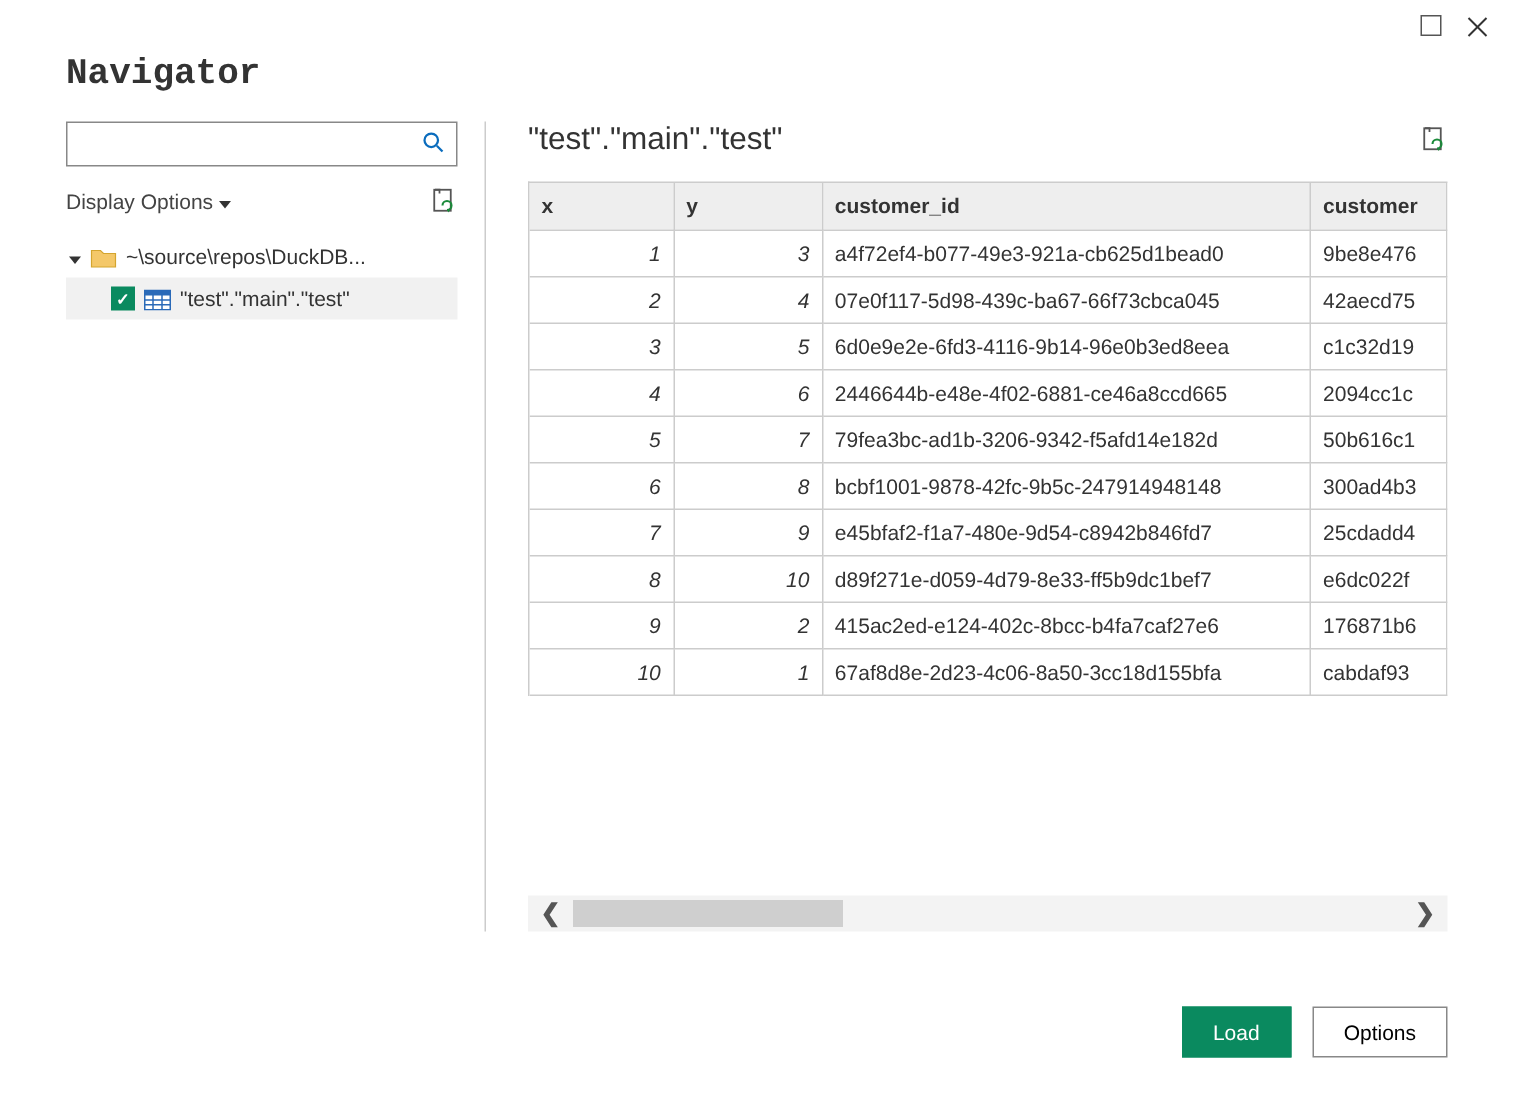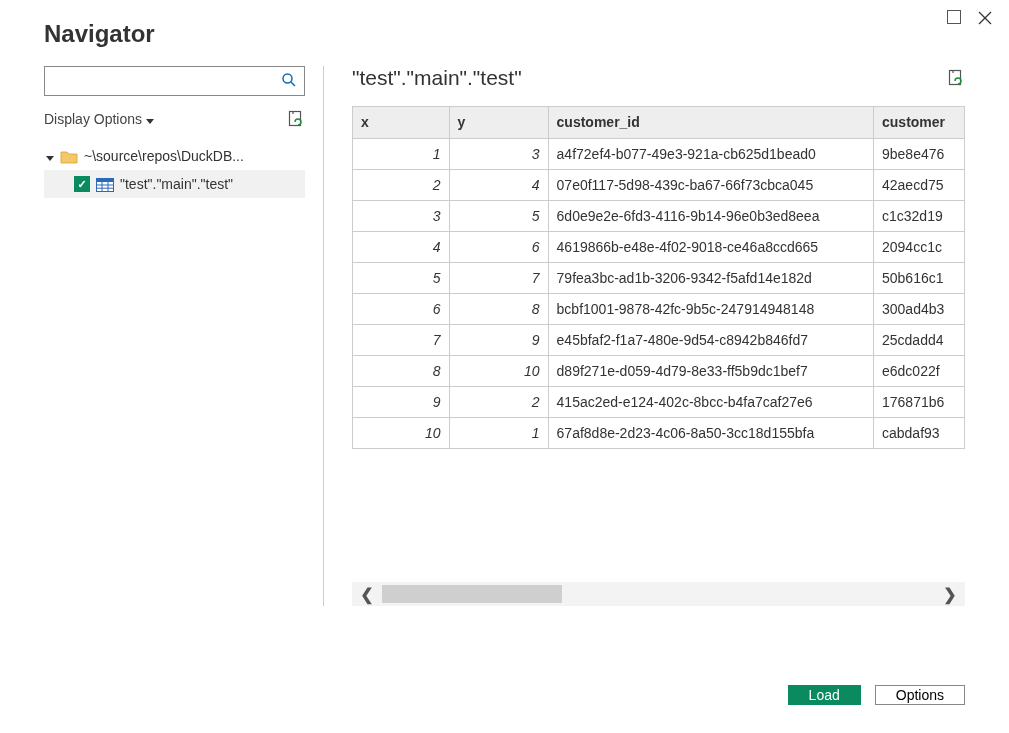--- a/index.html
+++ b/index.html
@@ -20,21 +20,22 @@
       gap: 16px;
     }
     .maxbox {
       width: 14px;
       height: 14px;
       border: 1px solid #555;
       cursor: pointer;
     }
     .closex svg { display:block; }
     .header {
-      padding: 20px 44px 18px 44px;
+      padding: 36px 44px 18px 44px;
+      font-family: Liberation Mono, monospace;
     }
     .header h1 {
       font-size: 24px;
       font-weight: 600;
       color: #333;
     }
     .content {
       display: flex;
       padding: 0 44px;
       gap: 0;
@@ -175,21 +176,21 @@
     .hscroll .thumb { position:absolute; left:0; top:0; width:180px; height:18px; background:#cfcfcf; }
 
     .footer {
       position: absolute;
       bottom: 28px;
       right: 44px;
       display: flex;
       gap: 14px;
     }
     .btn {
-      height: 20px;
+      height: 34px;
       padding: 0 20px;
       font-size: 14px;
       border: 1px solid #888;
       background: #fff;
       cursor: pointer;
       display: inline-flex;
       align-items: center;
       justify-content: center;
     }
     .btn.primary {
@@ -312,21 +313,21 @@
             </tr>
             <tr>
               <td class="num">3</td>
               <td class="num">5</td>
               <td>6d0e9e2e-6fd3-4116-9b14-96e0b3ed8eea</td>
               <td>c1c32d19</td>
             </tr>
             <tr>
               <td class="num">4</td>
               <td class="num">6</td>
-              <td>4619866b-e48e-4f02-9018-ce46a8ccd665</td>
+              <td>2446644b-e48e-4f02-6881-ce46a8ccd665</td>
               <td>2094cc1c</td>
             </tr>
             <tr>
               <td class="num">5</td>
               <td class="num">7</td>
               <td>79fea3bc-ad1b-3206-9342-f5afd14e182d</td>
               <td>50b616c1</td>
             </tr>
             <tr>
               <td class="num">6</td>

